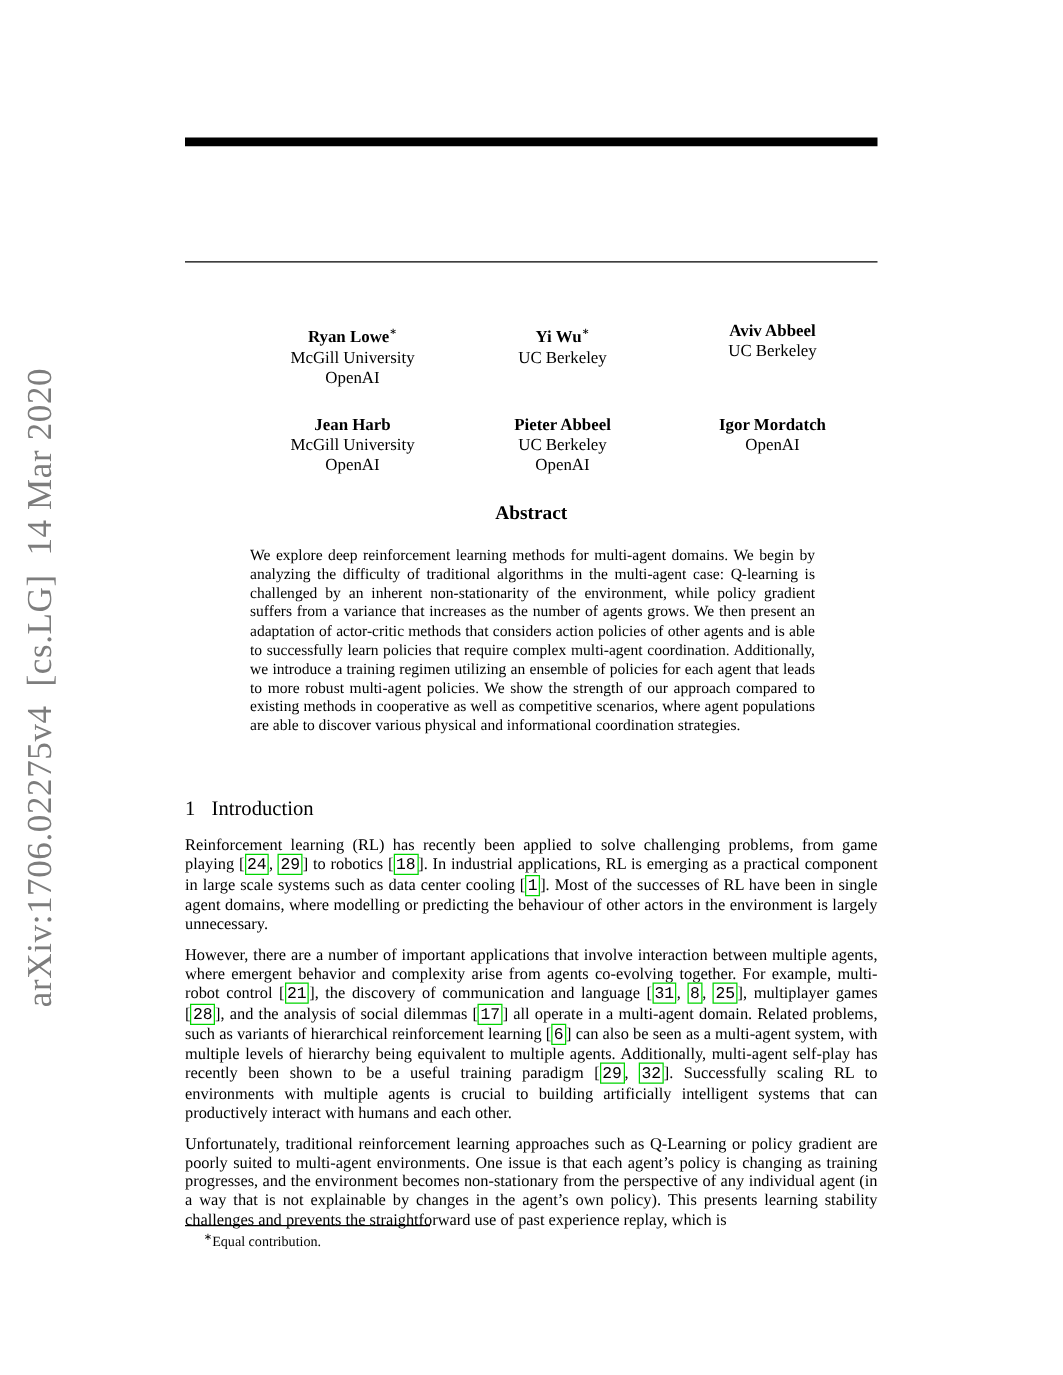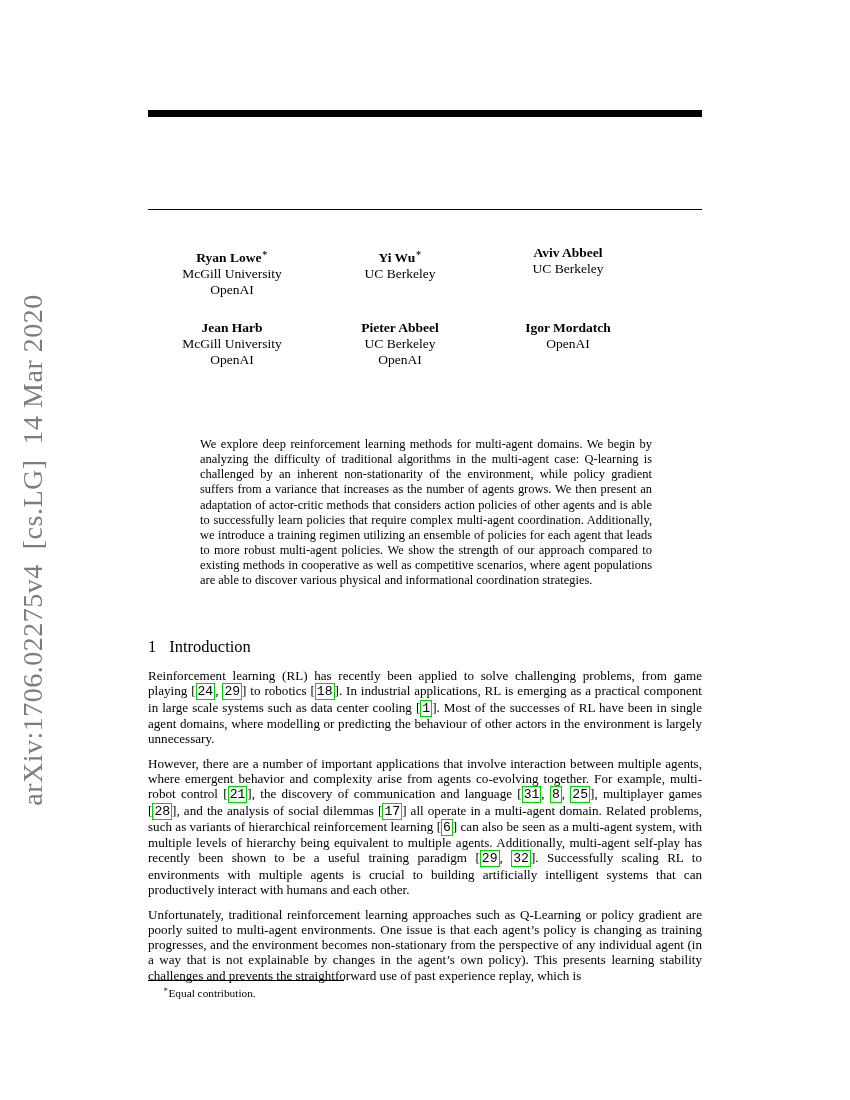--- a/index.html
+++ b/index.html
@@ -53,22 +53,23 @@
   }
 
   
   .authors {
     position: absolute;
     left: 148px; top: 245px;
     width: 554px;
   }
   .author-row {
     display: flex;
-    justify-content: flex-start;
+    justify-content: flex-end;
     margin-bottom: 22px;
+    margin-top: 12px;
   }
   .author-cell {
     width: 168px;
     text-align: center;
     font-size: 13.5px;
     line-height: 16px;
   }
   .author-name { font-weight: bold; }
   .author-name sup { font-size: 9px; }
 
@@ -125,20 +126,21 @@
     width: 554px;
   }
   .footnote-rule {
     width: 196px; height: 1px;
     background: #000;
     margin-bottom: 4px;
   }
   .footnote-text {
     font-size: 11.3px;
     text-indent: 15px;
+    font-family: Liberation Serif, serif;
   }
   .footnote-text sup { font-size: 8px; }
 </style>
 </head>
 <body>
 
 <div class="page">
 
   <div class="arxiv-stamp">arXiv:1706.02275v4  [cs.LG]  14 Mar 2020</div>
 
@@ -174,20 +176,21 @@
           <div class="author-affil">UC Berkeley</div>
           <div class="author-affil">OpenAI</div>
         </div>
         <div class="author-cell">
           <div class="author-name">Igor Mordatch</div>
           <div class="author-affil">OpenAI</div>
         </div>
       </div>
     </div>
 
+  <div class="abstract-heading">Abstract</div>
   <div class="abstract-body">We explore deep reinforcement learning methods for multi-agent domains. We begin by analyzing the difficulty of traditional algorithms in the multi-agent case: Q-learning is challenged by an inherent non-stationarity of the environment, while policy gradient suffers from a variance that increases as the number of agents grows. We then present an adaptation of actor-critic methods that considers action policies of other agents and is able to successfully learn policies that require complex multi-agent coordination. Additionally, we introduce a training regimen utilizing an ensemble of policies for each agent that leads to more robust multi-agent policies. We show the strength of our approach compared to existing methods in cooperative as well as competitive scenarios, where agent populations are able to discover various physical and informational coordination strategies.</div>
 
   <div class="section-heading">
     <span class="section-number">1</span><span>Introduction</span>
   </div>
 
   <div class="intro-paragraphs" id="intro-paragraphs">
       <p class="body-par">Reinforcement learning (RL) has recently been applied to solve challenging problems, from game playing [<span class="cite">24</span>, <span class="cite">29</span>] to robotics [<span class="cite">18</span>]. In industrial applications, RL is emerging as a practical component in large scale systems such as data center cooling [<span class="cite">1</span>]. Most of the successes of RL have been in single agent domains, where modelling or predicting the behaviour of other actors in the environment is largely unnecessary.</p>
       <p class="body-par">However, there are a number of important applications that involve interaction between multiple agents, where emergent behavior and complexity arise from agents co-evolving together. For example, multi-robot control [<span class="cite">21</span>], the discovery of communication and language [<span class="cite">31</span>, <span class="cite">8</span>, <span class="cite">25</span>], multiplayer games [<span class="cite">28</span>], and the analysis of social dilemmas [<span class="cite">17</span>] all operate in a multi-agent domain. Related problems, such as variants of hierarchical reinforcement learning [<span class="cite">6</span>] can also be seen as a multi-agent system, with multiple levels of hierarchy being equivalent to multiple agents. Additionally, multi-agent self-play has recently been shown to be a useful training paradigm [<span class="cite">29</span>, <span class="cite">32</span>]. Successfully scaling RL to environments with multiple agents is crucial to building artificially intelligent systems that can productively interact with humans and each other.</p>
       <p class="body-par">Unfortunately, traditional reinforcement learning approaches such as Q-Learning or policy gradient are poorly suited to multi-agent environments. One issue is that each agent’s policy is changing as training progresses, and the environment becomes non-stationary from the perspective of any individual agent (in a way that is not explainable by changes in the agent’s own policy). This presents learning stability challenges and prevents the straightforward use of past experience replay, which is</p>

